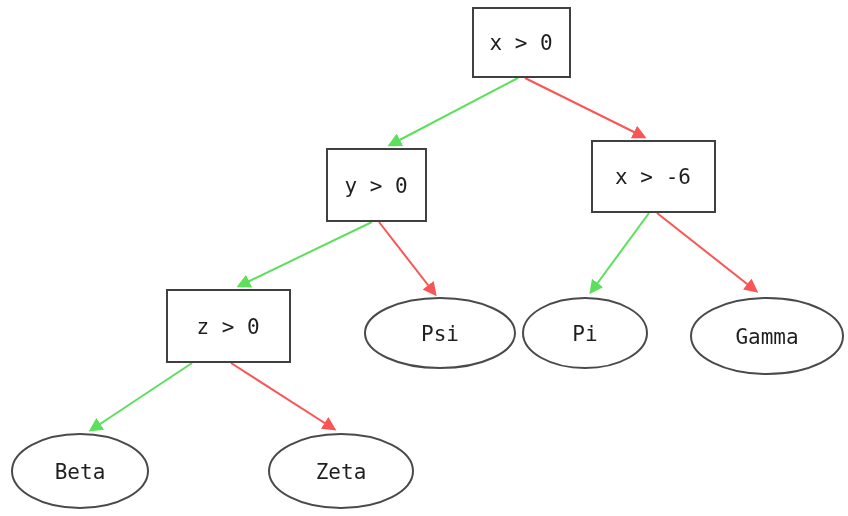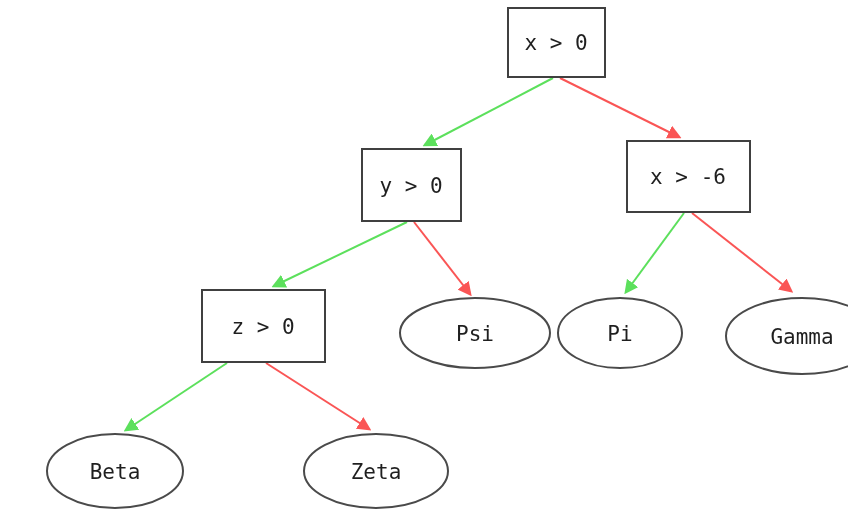--- a/index.html
+++ b/index.html
@@ -8,21 +8,20 @@
     background: #ffffff;
     width: 848px;
     height: 516px;
     overflow: hidden;
     font-family: "DejaVu Sans Mono", monospace;
   }
   .canvas-wrap {
     position: relative;
     width: 728px;
     height: 516px;
-    margin-left: 35px;
   }
   svg { display: block; }
   .node-box {
     fill: #ffffff;
     stroke: #404040;
     stroke-width: 2;
   }
   .node-ellipse {
     fill: #ffffff;
     stroke: #4a4a4a;

